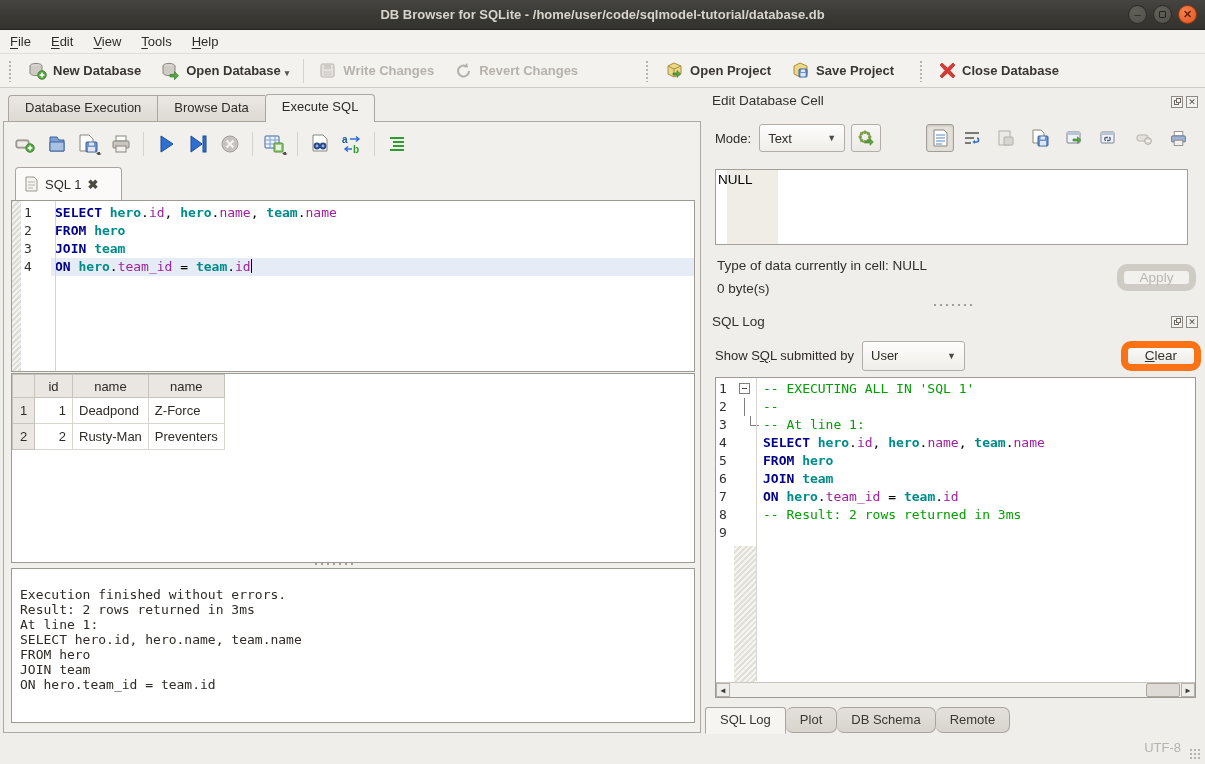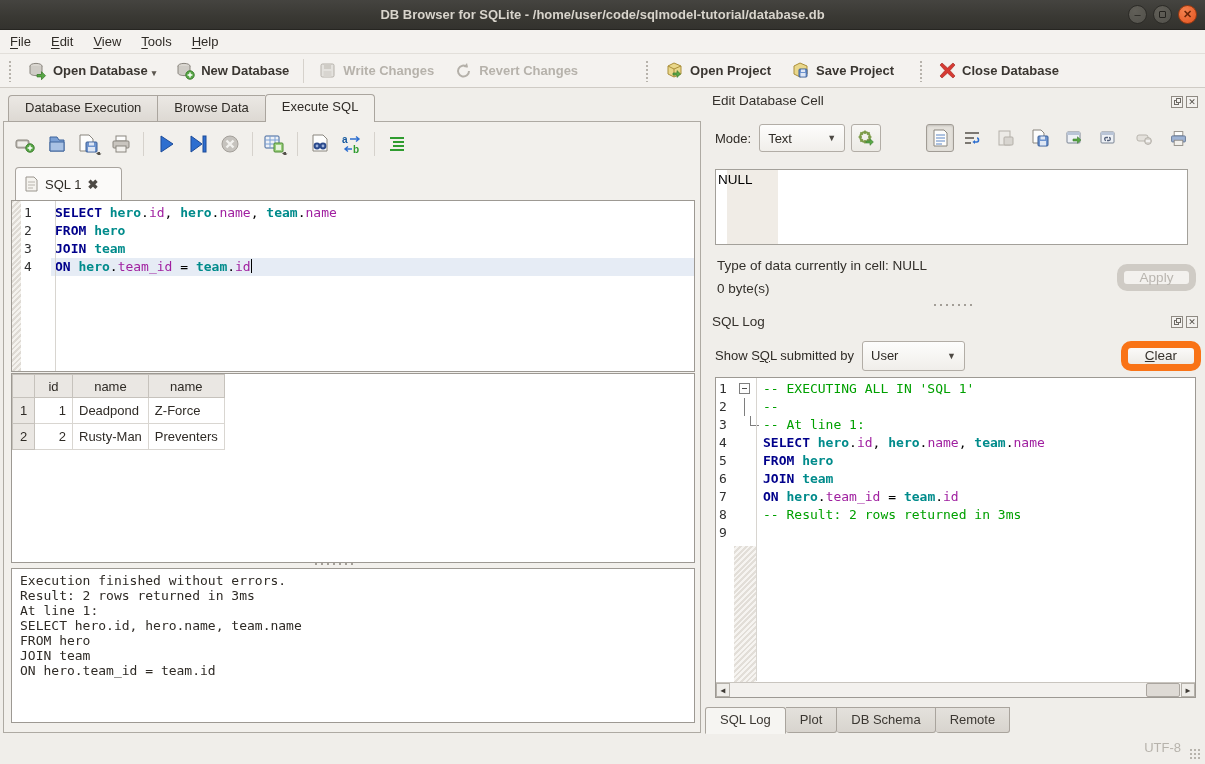--- a/index.html
+++ b/index.html
@@ -105,21 +105,21 @@
   #results-box td { border:1px solid #d9d6d1; height:26px; padding:0 6px; background:#fff; }
   #results-box td.rowhdr { background:#eae7e3; border-color:#c6c2bc; text-align:center; width:22px; padding:0 4px;}
   #results-box td.num { text-align:right; width:38px; }
   #results-box th.c0 { width:22px; padding:0; }
 
   .split-dots { position:absolute; width:40px; height:6px;
     background-image:radial-gradient(#a39e97 1px, transparent 1.2px); background-size:6px 6px; background-position:center; }
 
   
   #exec-log { position:absolute; left:7px; top:446px; width:684px; height:155px; background:#fff; border:1px solid #9d9993;
-    font-family:"DejaVu Sans Mono", monospace; font-size:13px; line-height:15px; padding:4px 8px; }
+    font-family:"DejaVu Sans Mono", monospace; font-size:13px; line-height:15px; padding:18px 8px; }
 
   
   #right { position:absolute; left:705px; top:88px; width:500px; height:676px; }
   .dock-title { position:absolute; left:7px; display:flex; align-items:center; width:486px; }
   .dock-title .t { font-size:13.5px; color:#34302b; }
   .dock-btns { margin-left:auto; display:flex; gap:3px; }
   .dock-btn { width:12px; height:12px; border:1px solid #8f8a83; background:#f3f1ee; position:relative; }
   .dock-btn .inner-sq { position:absolute; left:2px; top:3px; width:5px; height:5px; border:1px solid #6e6a64; }
   .dock-btn .inner-sq2 { position:absolute; left:4px; top:1px; width:5px; height:5px; border:1px solid #6e6a64; background:#f3f1ee; }
   .dock-btn .x { position:absolute; inset:0; display:flex; align-items:center; justify-content:center; font-size:9px; color:#55514b; }
@@ -144,21 +144,21 @@
 
   .filter-row { position:absolute; left:10px; top:252px; width:486px; height:31px; display:flex; align-items:center; }
 
   
   .bottom-tabs { position:absolute; left:0px; top:619px; display:flex; }
   .btab { height:26px; padding:4px 14px 0; background:linear-gradient(#e4e1dc,#d8d4ce); border:1px solid #a9a49d;
     border-left:none; color:#3b3732; }
   .btab:first-child { border-left:1px solid #a9a49d; border-bottom-left-radius:4px;}
   .btab.active { background:#f6f5f2; height:27px; border-bottom-color:#f6f5f2; border-bottom-left-radius:0;
     border-top-left-radius:3px; border-top-right-radius:3px;}
-  .btab:not(.active){ border-bottom-right-radius:3px; border-bottom-left-radius:3px; margin-top:0px; }
+  .btab:not(.active){ border-bottom-right-radius:3px; border-bottom-left-radius:3px; margin-top:0px;border-radius:7px; }
   #encoding { position:absolute; right:24px; top:652px; color:#b7b3ac; font-size:13px; }
   #sizegrip { position:absolute; right:3px; top:660px; width:13px; height:13px;
     background-image:radial-gradient(#b7b3ac 1px, transparent 1.2px); background-size:4px 4px; }
 </style>
 </head>
 <body>
 
 <div id="app">
 
   <div id="titlebar">
@@ -179,33 +179,33 @@
     <div class="menu-item"><u>T</u>ools</div>
     <div class="menu-item"><u>H</u>elp</div>
   </div>
 
   <div id="toolbar">
     <div class="tb-handle"></div>
     <div class="tb-btn">
       <svg width="19" height="19" viewBox="0 0 19 19">
           <ellipse cx="8" cy="5" rx="6" ry="2.6" fill="#d9d6d0" stroke="#8a867f"></ellipse>
           <path d="M2 5v7c0 1.4 2.7 2.6 6 2.6s6-1.2 6-2.6V5" fill="#cfccc6" stroke="#8a867f"></path>
-          <path d="M9 13.5h4.5v-2.8l4 4-4 4v-2.8H9z" fill="#58a846" stroke="#3c7d2e" stroke-width=".8"></path>
-        </svg>
-      <span>Open Database</span>
-      <span class="dd-arrow">▾</span>
+          <circle cx="14" cy="14" r="4.2" fill="#58a846" stroke="#3c7d2e"></circle>
+          <path d="M14 11.6v4.8M11.6 14h4.8" stroke="#fff" stroke-width="1.4"></path>
+        </svg>
+      <span>New Database</span>
     </div>
     <div class="tb-btn">
       <svg width="19" height="19" viewBox="0 0 19 19">
           <ellipse cx="8" cy="5" rx="6" ry="2.6" fill="#d9d6d0" stroke="#8a867f"></ellipse>
           <path d="M2 5v7c0 1.4 2.7 2.6 6 2.6s6-1.2 6-2.6V5" fill="#cfccc6" stroke="#8a867f"></path>
-          <circle cx="14" cy="14" r="4.2" fill="#58a846" stroke="#3c7d2e"></circle>
-          <path d="M14 11.6v4.8M11.6 14h4.8" stroke="#fff" stroke-width="1.4"></path>
-        </svg>
-      <span>New Database</span>
+          <path d="M9 13.5h4.5v-2.8l4 4-4 4v-2.8H9z" fill="#58a846" stroke="#3c7d2e" stroke-width=".8"></path>
+        </svg>
+      <span>Open Database</span>
+      <span class="dd-arrow">▾</span>
     </div>
     <div class="tb-sep"></div>
     <div class="tb-btn disabled">
       <svg width="19" height="19" viewBox="0 0 19 19">
           <rect x="3" y="3" width="13" height="13" rx="1.5" fill="#e4e2de" stroke="#b4b0a9"></rect>
           <rect x="6" y="3" width="7" height="5" fill="#cfccc6"></rect>
           <rect x="5.5" y="10" width="8" height="6" fill="#d8d5d0"></rect>
         </svg>
       <span>Write Changes</span>
     </div>

